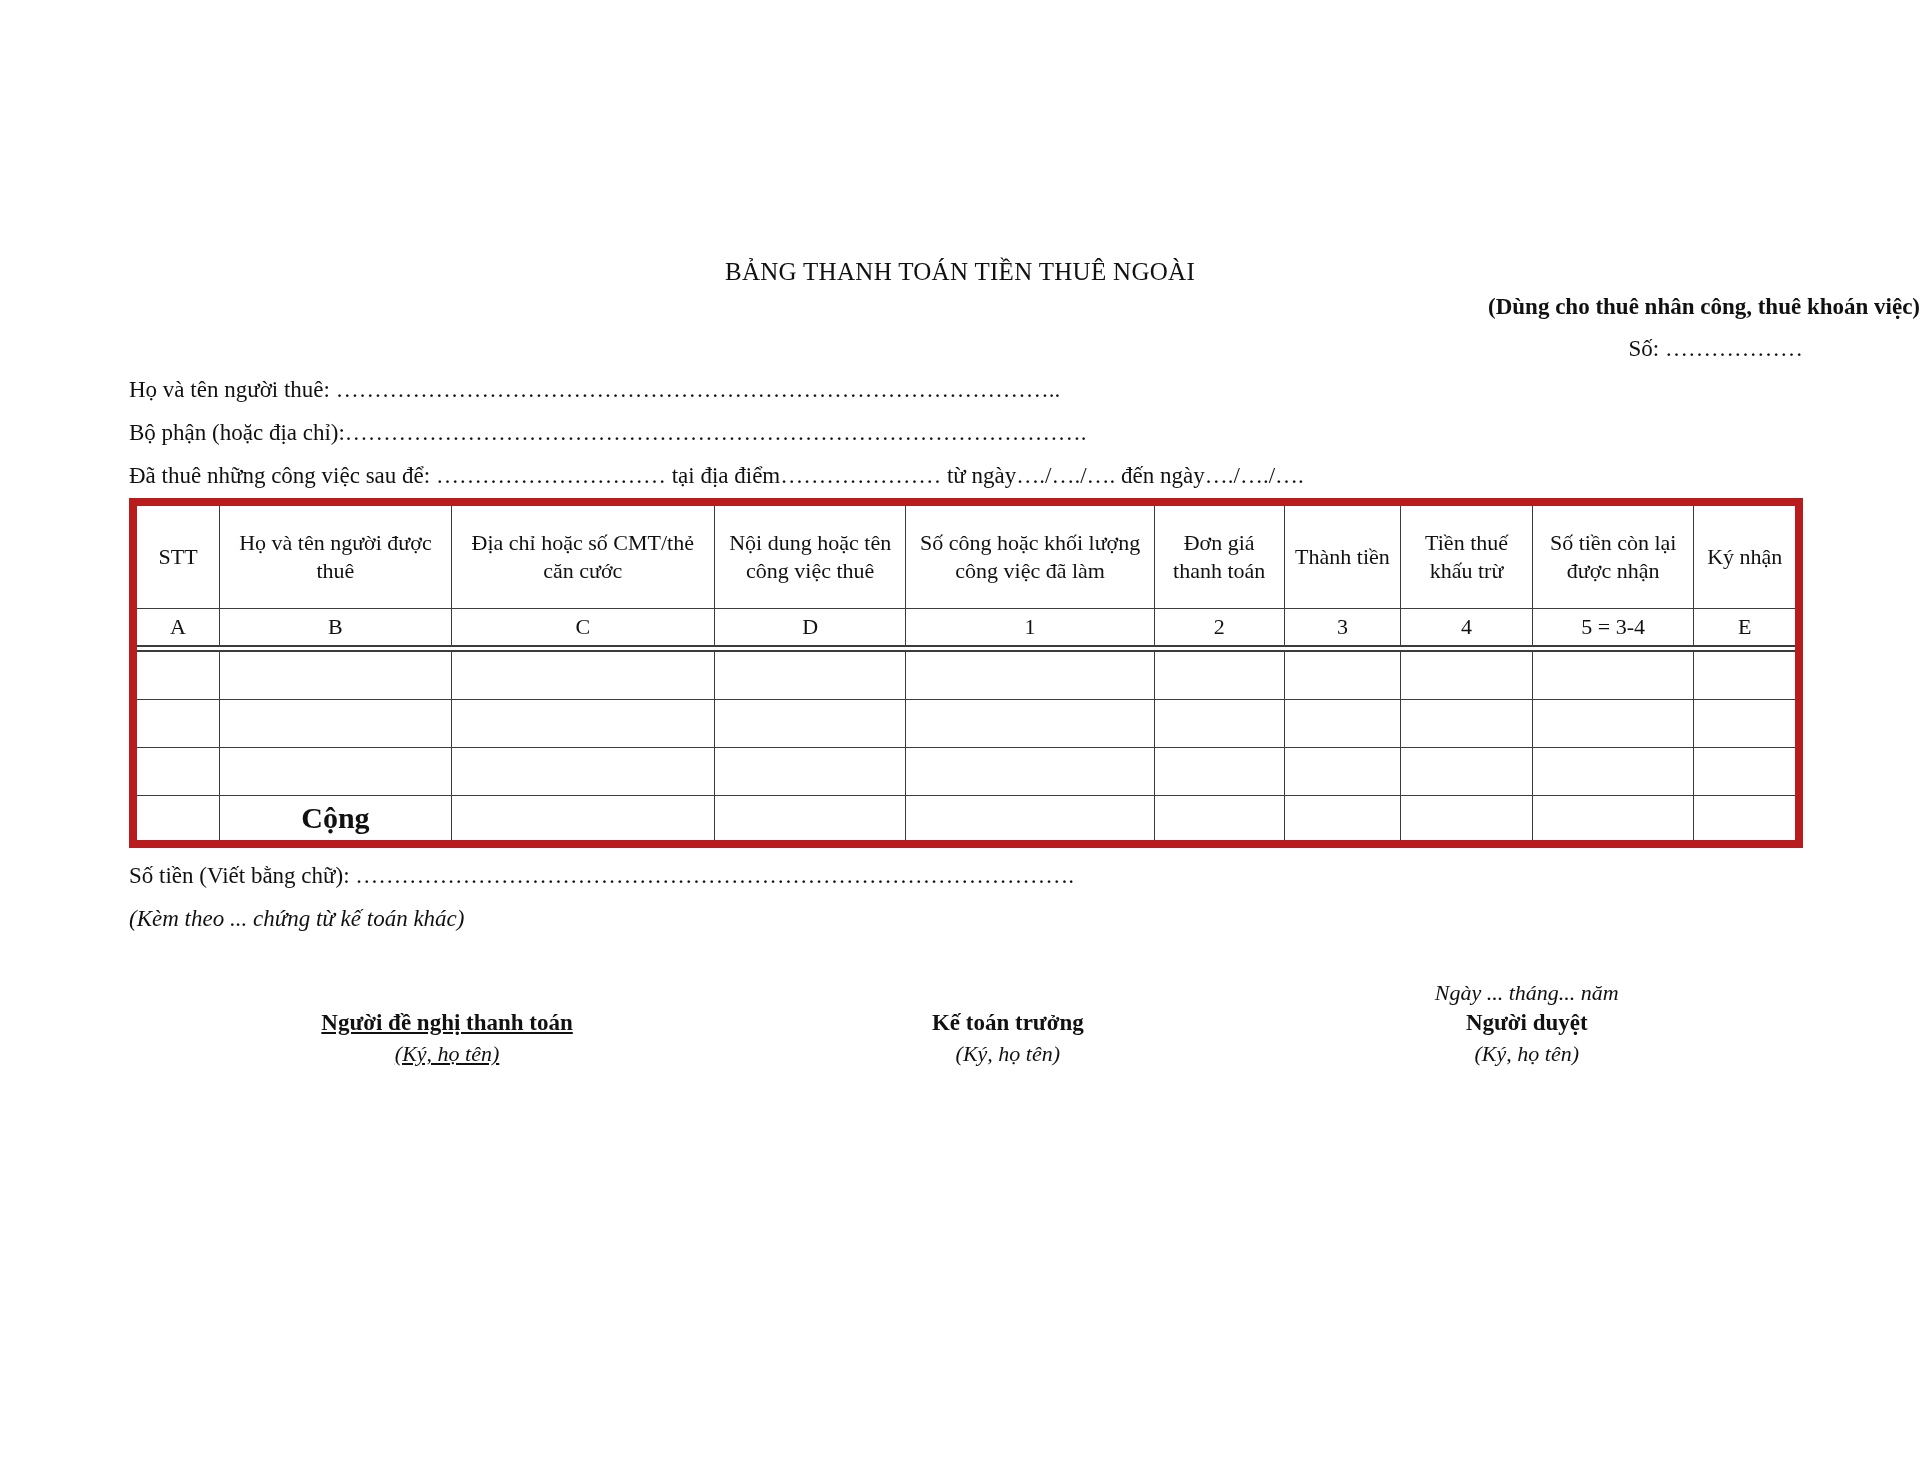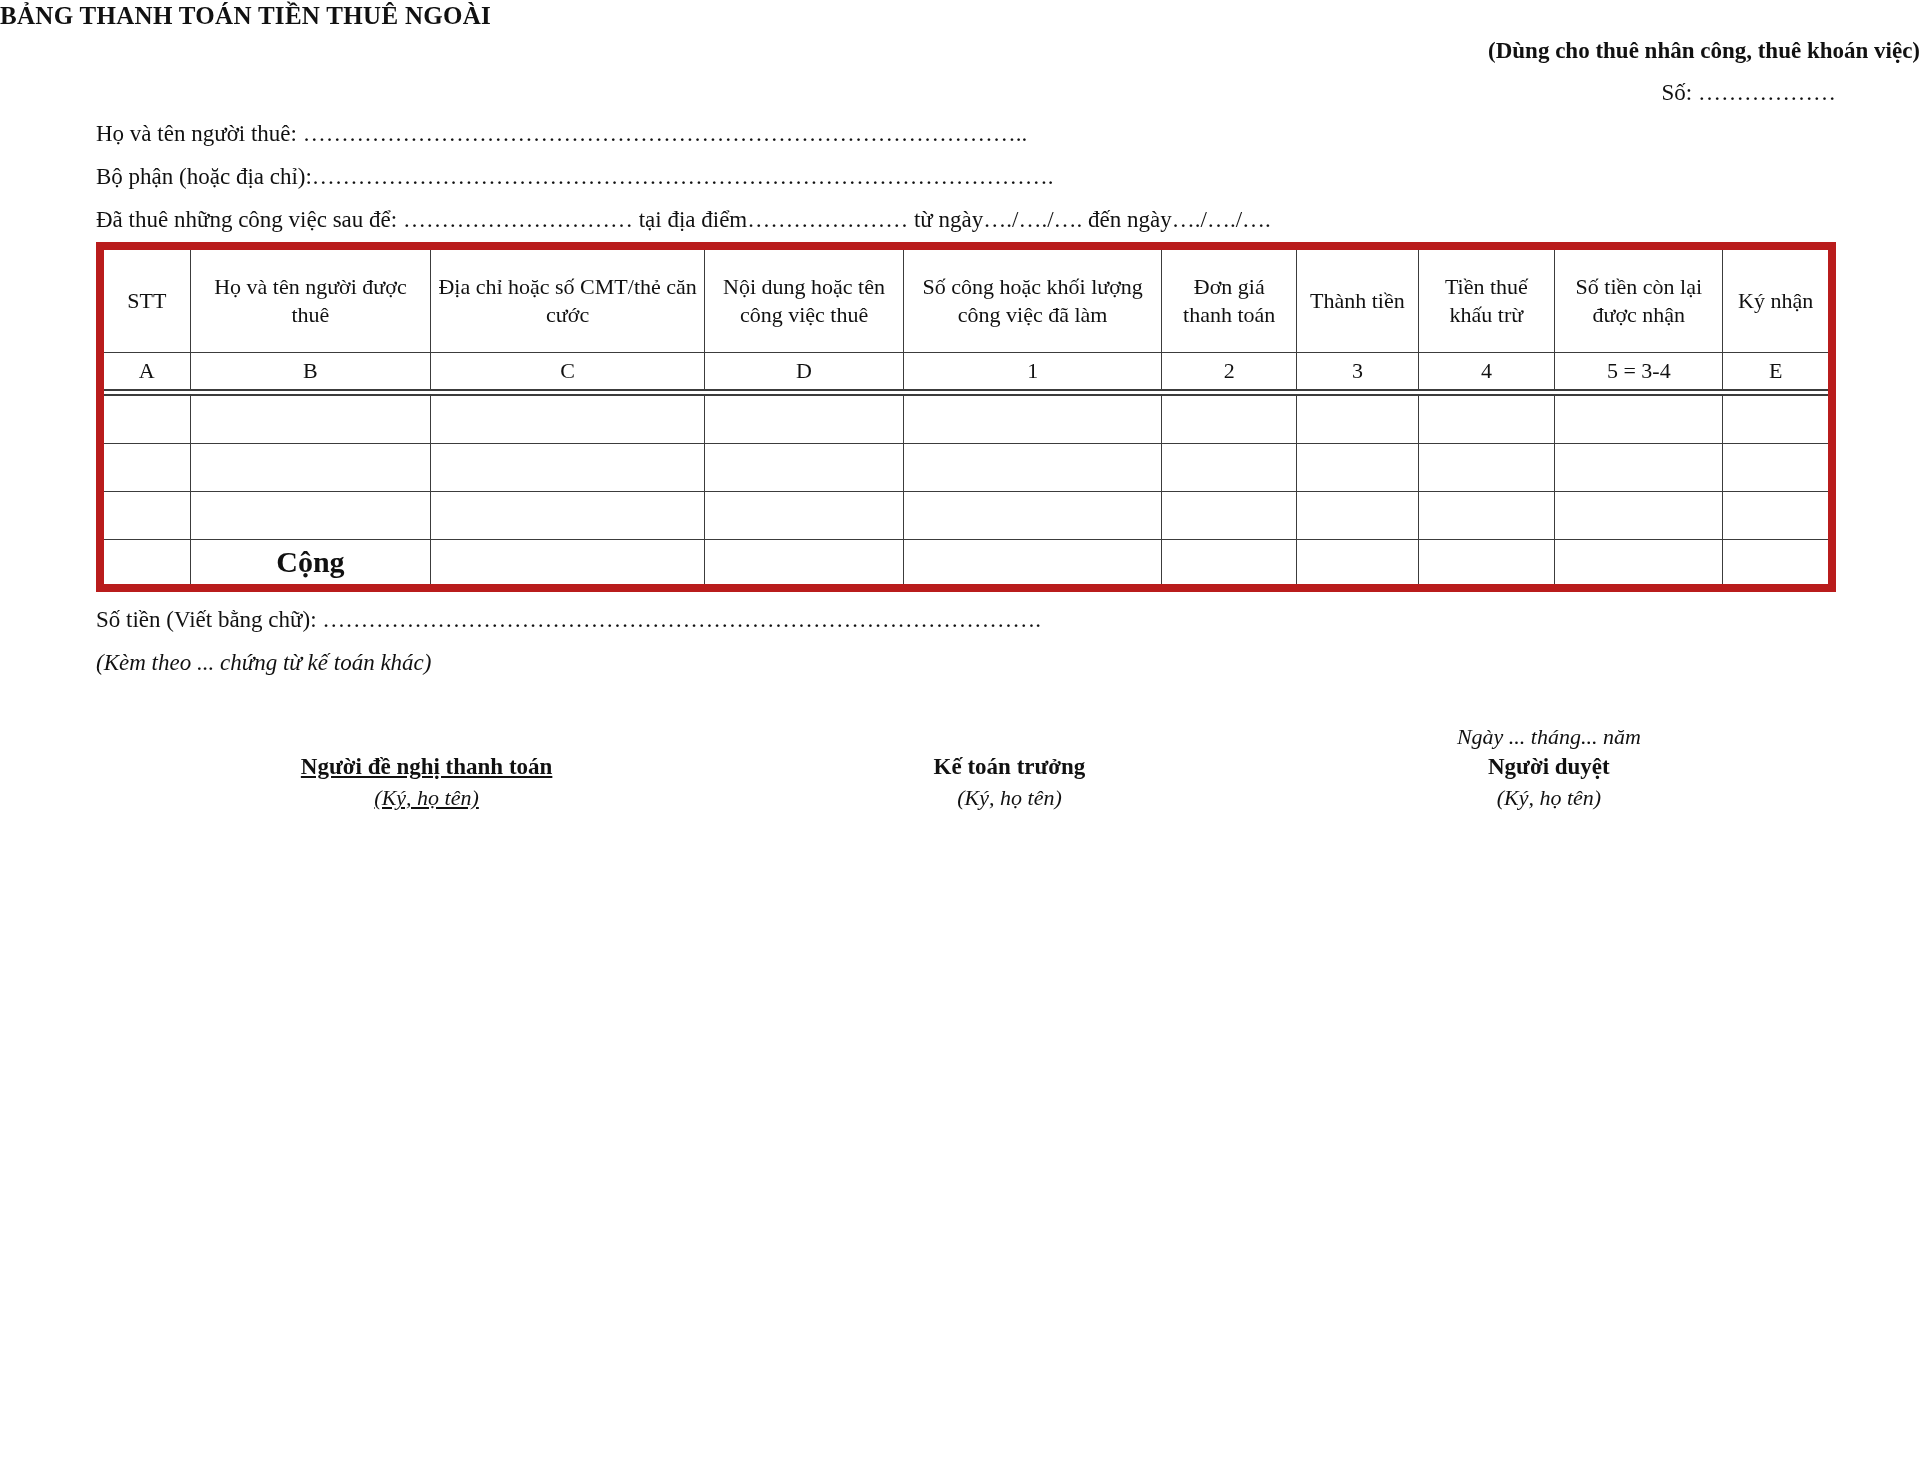--- a/index.html
+++ b/index.html
@@ -9,32 +9,34 @@
   }
   body {
     width: 1920px;
     height: 1484px;
     overflow: hidden;
     color: #111;
     font-family: "Liberation Serif", "DejaVu Serif", serif;
   }
   .page { width: 1920px; height: 1484px; position: relative; }
   .form-title {
-    font-weight: bold;
+    padding-top: 256px;
+    text-align: center;
+    font-weight: normal;
     font-size: 25px;
     line-height: 1.25;
     letter-spacing: 0.3px;
   }
   .form-subtitle {
     text-align: right;
     font-weight: bold;
     font-size: 23px;
     margin-top: 7px;
   }
-  .content { margin: 0 84px; padding-left: 12px; }
+  .content { margin: 0 117px; padding-left: 12px; }
   .number-line {
     text-align: right;
     font-size: 23px;
     margin-top: 16px;
   }
   .info-line {
     font-size: 23px;
     line-height: 30px;
     margin-top: 13px;
     white-space: nowrap;

